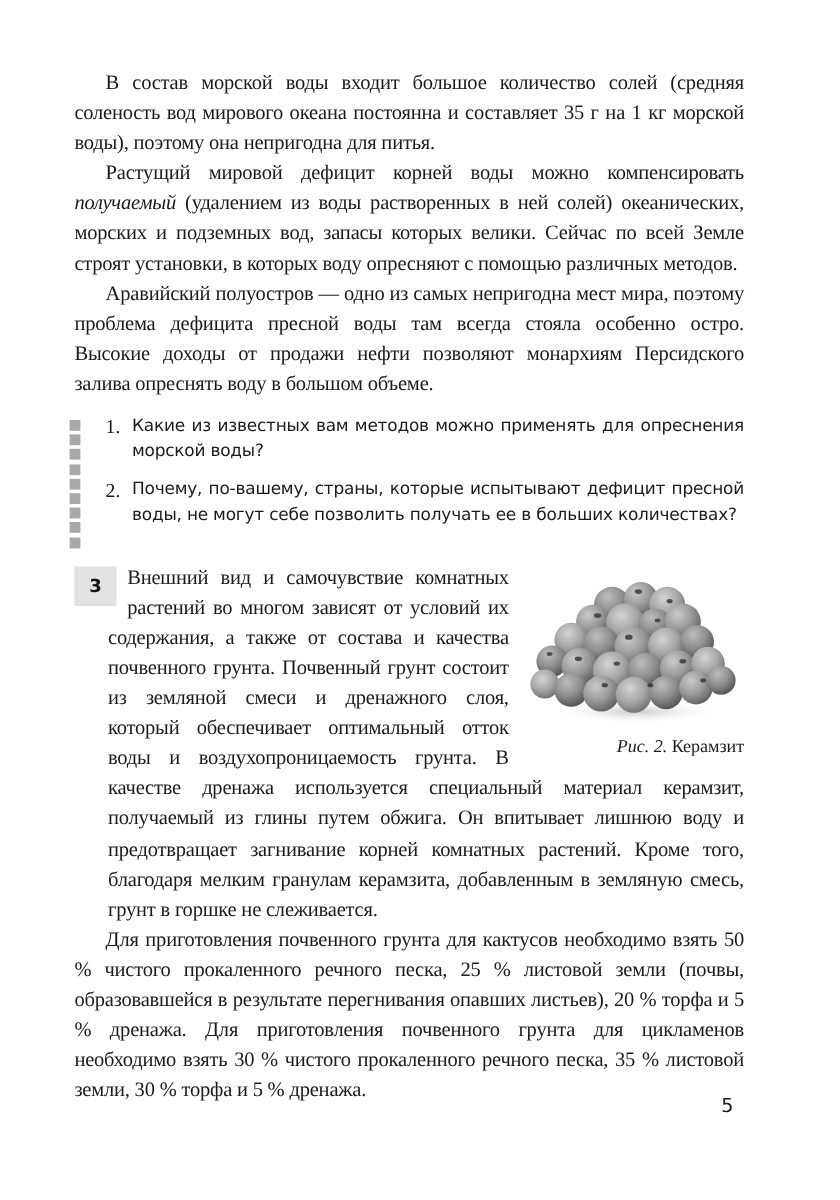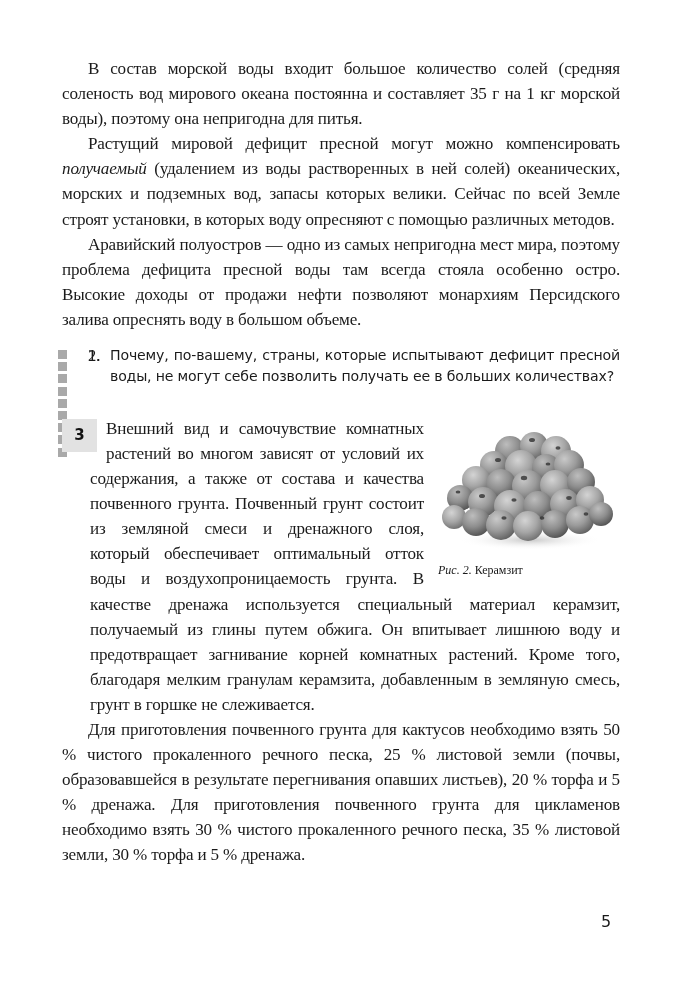--- a/index.html
+++ b/index.html
@@ -101,23 +101,23 @@
     width: 182px;
     margin: 2px 0 2px 14px;
   }
   .figure-img {
     width: 182px;
     height: 138px;
     display: block;
     background: #ffffff;
   }
   .figcaption {
-    font-size: 12px;
+    font-size: 15px;
     line-height: 19px;
-    text-align: left;
+    text-align: right;
     margin-top: 5px;
     white-space: nowrap;
   }
   .clearer { clear: both; }
 
   .pagenum {
     position: absolute;
     left: 601px;
     top: 912px;
     font-family: "DejaVu Sans", "Liberation Sans", sans-serif;
@@ -126,39 +126,40 @@
   }
 </style>
 </head>
 <body>
 
 <div class="page">
   <div class="content">
 
     <p class="body">В состав морской воды входит большое количество солей (средняя соленость вод мирового океана постоянна и составляет 35 г на 1 кг морской воды), поэтому она непригодна для питья.</p>
 
-    <p class="body"><span>Растущий мировой дефицит пресной могут можно компенсировать </span><span class="ital">получаемый</span><span> (удалением из воды растворенных в ней солей) океанических, морских и подземных вод, запасы которых велики. Сейчас по всей Земле строят установки, в которых воду опресняют с помощью различных методов.</span></p>
+    <p class="body"><span>Растущий мировой дефицит корней воды можно компенсировать </span><span class="ital">получаемый</span><span> (удалением из воды растворенных в ней солей) океанических, морских и подземных вод, запасы которых велики. Сейчас по всей Земле строят установки, в которых воду опресняют с помощью различных методов.</span></p>
 
     <p class="body">Аравийский полуостров — одно из самых непригодна мест мира, поэтому проблема дефицита пресной воды там всегда стояла особенно остро. Высокие доходы от продажи нефти позволяют монархиям Персидского залива опреснять воду в большом объеме.</p>
 
     <div class="questions">
       <div class="qmarks">
         <div class="qmark"></div>
         <div class="qmark"></div>
         <div class="qmark"></div>
         <div class="qmark"></div>
         <div class="qmark"></div>
         <div class="qmark"></div>
         <div class="qmark"></div>
         <div class="qmark"></div>
         <div class="qmark"></div>
       </div>
       <ol class="qlist">
         <li class="qitem">
           <span class="qnum">1.</span>
+          <span>Какие из известных вам методов можно применять для опреснения морской воды?</span>
         </li>
         <li class="qitem">
           <span class="qnum">2.</span>
           <span>Почему, по-вашему, страны, которые испытывают дефицит пресной воды, не могут себе позволить получать ее в больших количествах?</span>
         </li>
       </ol>
     </div>
 
     <div class="sec3">
       <div class="figure">

